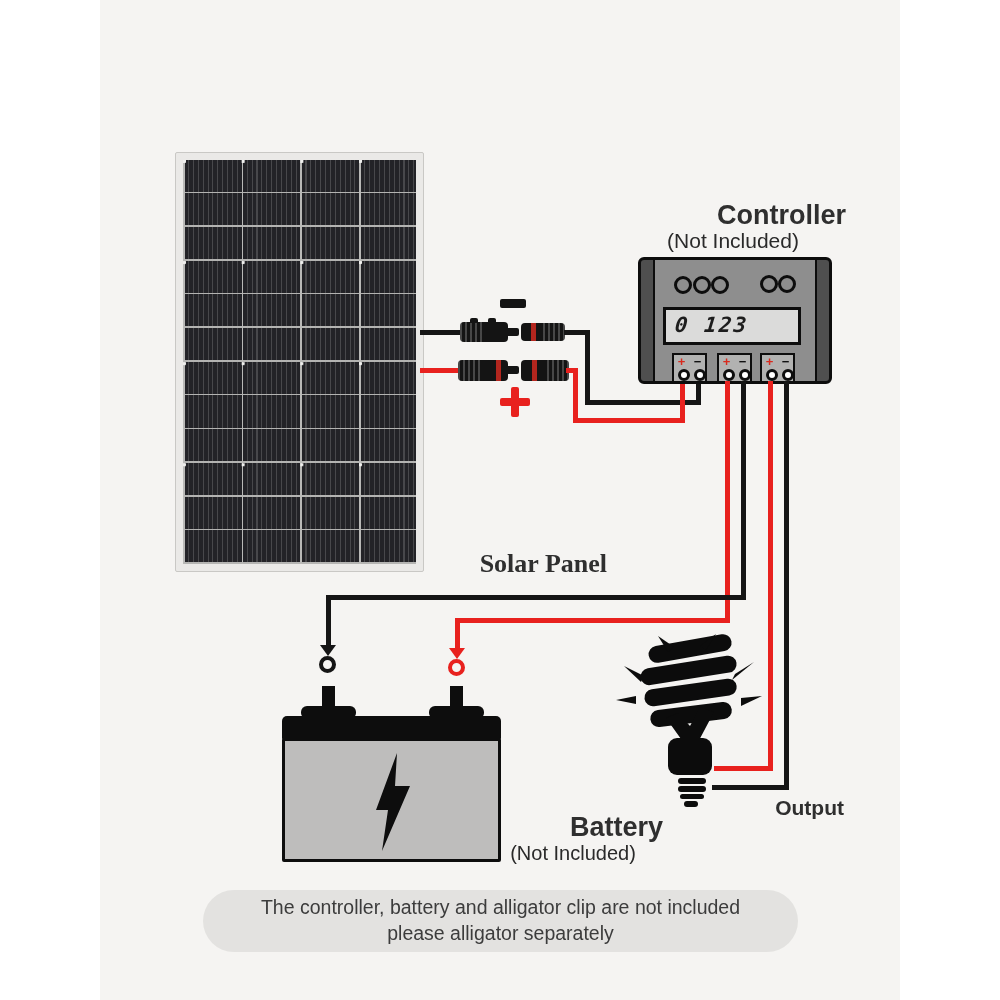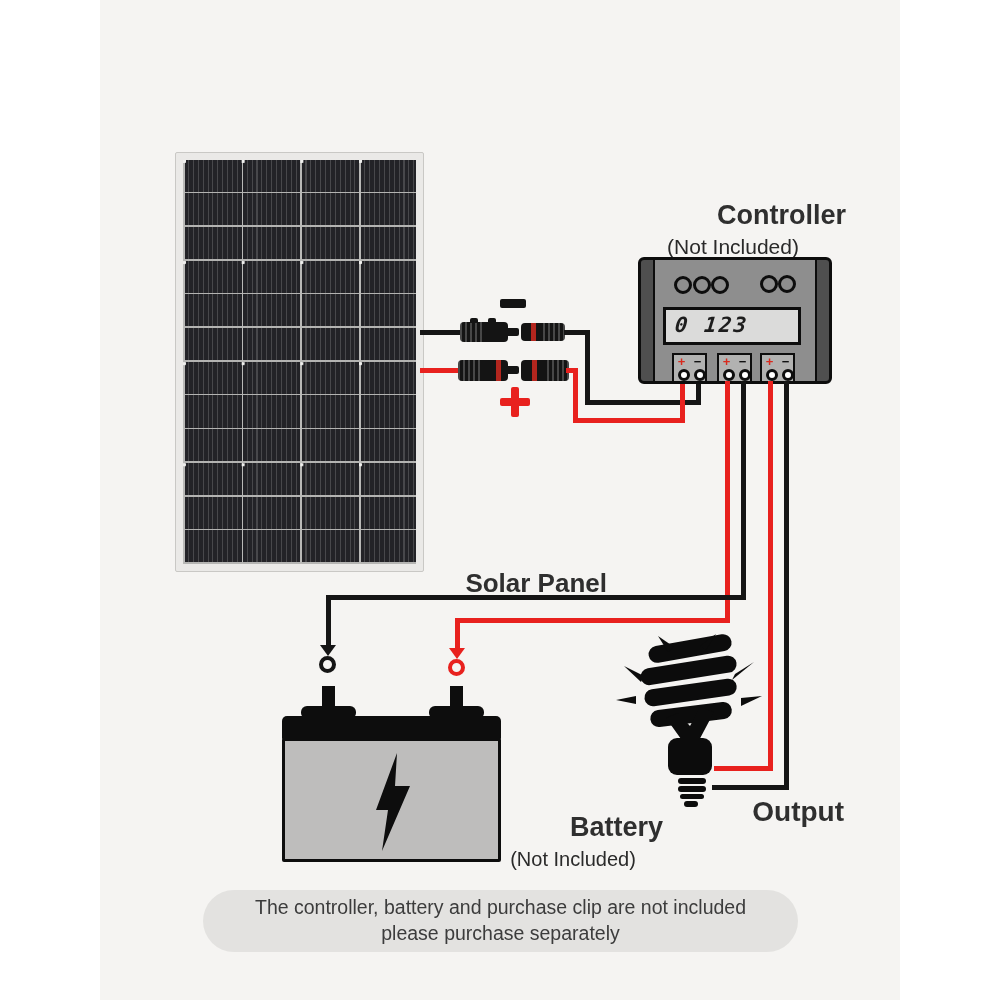--- a/index.html
+++ b/index.html
@@ -16,21 +16,21 @@
   #panel{left:175px;top:152px;width:249px;height:420px;background:#EAE9E7;
          border:1px solid #C9C8C5;border-radius:2px;box-sizing:border-box;}
   #panel-inner{position:absolute;inset:7px;background:#232327;
     background-image:
       radial-gradient(circle 2.2px at 1.2px 1.2px, #f0f0ee 0 1.7px, transparent 2.3px),
       repeating-linear-gradient(90deg,#b9b9b7 0 1.6px,transparent 1.6px 58.7px),
       repeating-linear-gradient(0deg,#b4b4b2 0 1.6px,transparent 1.6px 33.7px),
       repeating-linear-gradient(90deg,rgba(255,255,255,0.17) 0 1px,transparent 1px 4.9px);
     background-size:58.7px 101.1px,auto,auto,auto;}
   .diagram-label{font-weight:bold;font-size:26px;color:#2F2F2F;text-align:right;}
-  .diagram-sublabel{font-size:20px;color:#2A2A2A;text-align:center;margin-top:6px;}
+  .diagram-sublabel{font-size:20px;color:#2A2A2A;text-align:center;}
 
   
   .w{position:absolute;}
   .wb{background:#151515;}
   .wr{background:#E8211E;}
 
   
   .conn{position:absolute;background:#141414;border-radius:4px;
         background-image:repeating-linear-gradient(90deg,rgba(255,255,255,0.22) 0 2px,transparent 2px 5px);
         background-repeat:no-repeat;background-size:22px 100%;}
@@ -77,38 +77,38 @@
   .arrowhead{position:absolute;width:0;height:0;border-left:8px solid transparent;
              border-right:8px solid transparent;}
   .ah-b{border-top:11px solid #151515;}
   .ah-r{border-top:11px solid #E8211E;}
   .ring{position:absolute;width:9px;height:9px;border-radius:50%;background:transparent;}
   .ring-b{border:4px solid #151515;}
   .ring-r{border:4px solid #E8211E;}
 
   #bat-label{left:483px;top:812px;width:180px;font-size:27px;}
   #bat-sublabel{left:483px;top:842px;width:180px;}
-  #out-label{left:664px;top:796px;width:180px;font-size:28px;}
+  #out-label{left:664px;top:796px;width:180px;font-size:21px;}
 
   
   #note{left:203px;top:890px;width:595px;height:62px;background:#E3E2E0;border-radius:31px;
         display:flex;flex-direction:column;justify-content:center;text-align:center;
         font-size:19.5px;color:#3C3C3C;line-height:1.32;}
 </style>
 </head>
 <body>
 
 <div id="stage">
   <div class="abs" id="canvas"></div>
 
 
   <div class="abs" id="panel">
     <div id="panel-inner"></div>
   </div>
-  <div class="abs diagram-label" id="sp-label" style="left:427px;top:568px;width:180px;">Solar Panel</div>
+  <div class="abs diagram-label" id="sp-label" style="left:427px;top:549px;width:180px;font-family:Liberation Serif, serif;">Solar Panel</div>
 
   <div class="w wb" style="left:420px;top:330px;width:44px;height:5px"></div>
   <div class="w wr" style="left:420px;top:368px;width:44px;height:5px"></div>
 
   <div class="conn" style="left:460px;top:322px;width:48px;height:20px"></div>
   <div class="conn-tab" style="left:470px;top:318px;width:8px;height:5px"></div>
   <div class="conn-tab" style="left:488px;top:318px;width:8px;height:5px"></div>
   <div class="conn-tip" style="left:506px;top:328px;width:13px;height:8px"></div>
   <div class="conn ribs-right" style="left:521px;top:323px;width:44px;height:18px"></div>
   <div class="conn-band" style="left:531px;top:323px;width:5px;height:18px"></div>
@@ -209,16 +209,16 @@
       <polygon points="102,6 92,22 86,18"></polygon>
       <polygon points="10,38 30,48 27,54"></polygon>
       <polygon points="140,34 121,46 118,52"></polygon>
       <polygon points="2,72 22,68 22,76"></polygon>
       <polygon points="148,68 127,70 127,78"></polygon>
     </g>
   </svg>
   <div class="abs diagram-label" id="out-label">Output</div>
 
   <div class="abs" id="note">
-    <div>The controller, battery and purchase clip are not included</div>
-    <div>please purchase separately</div>
+    <div>The controller, battery and alligator clip are not included</div>
+    <div>please alligator separately</div>
   </div>
 </div>
 
 </body></html>

